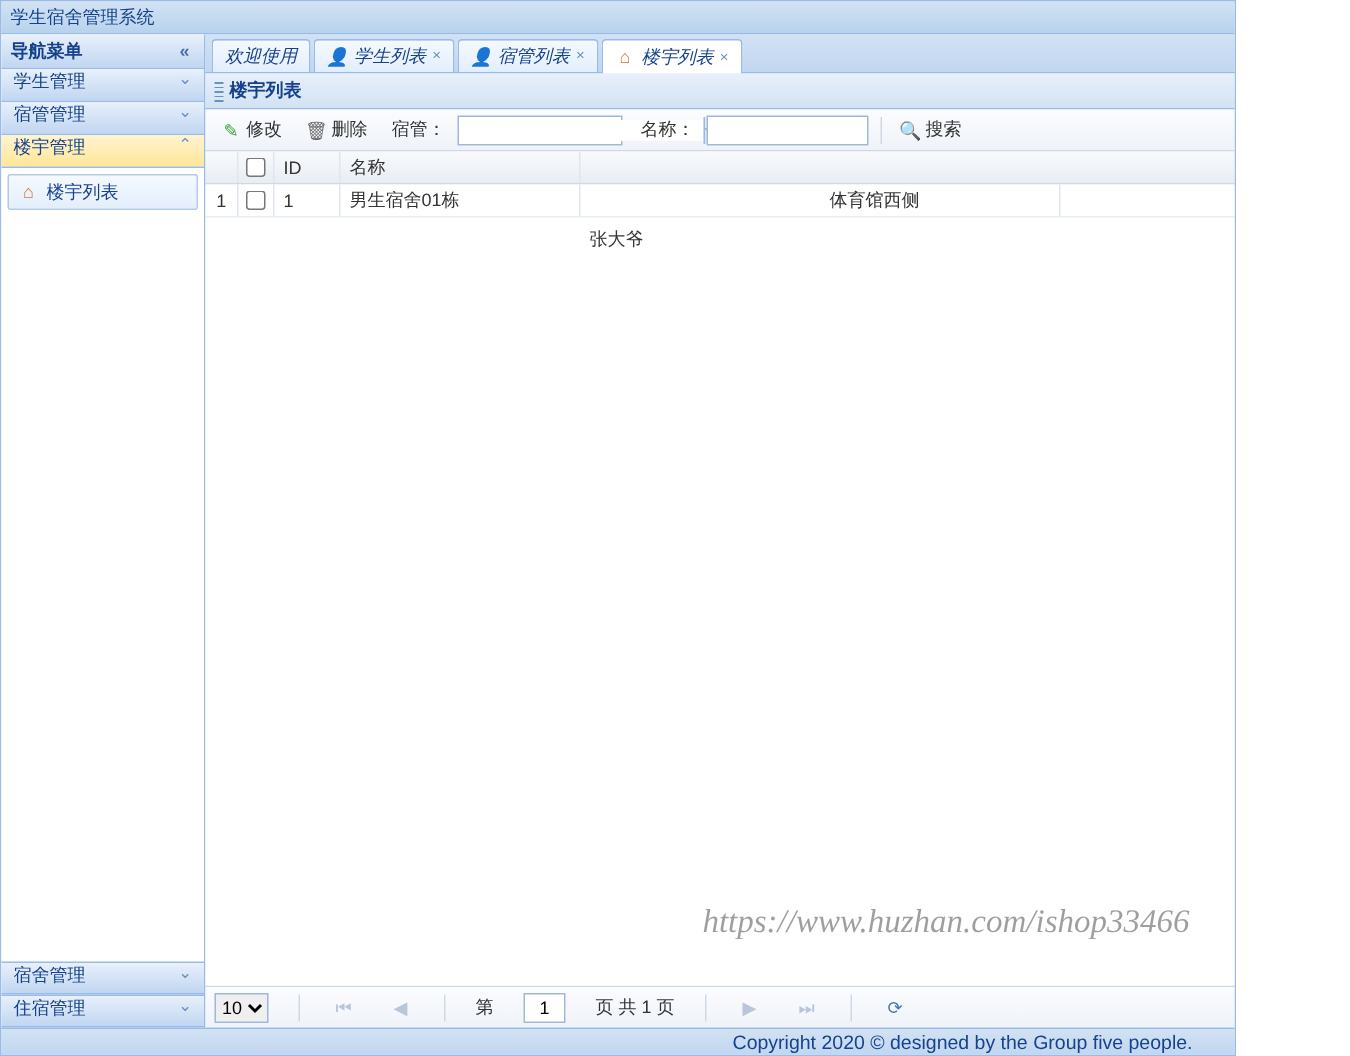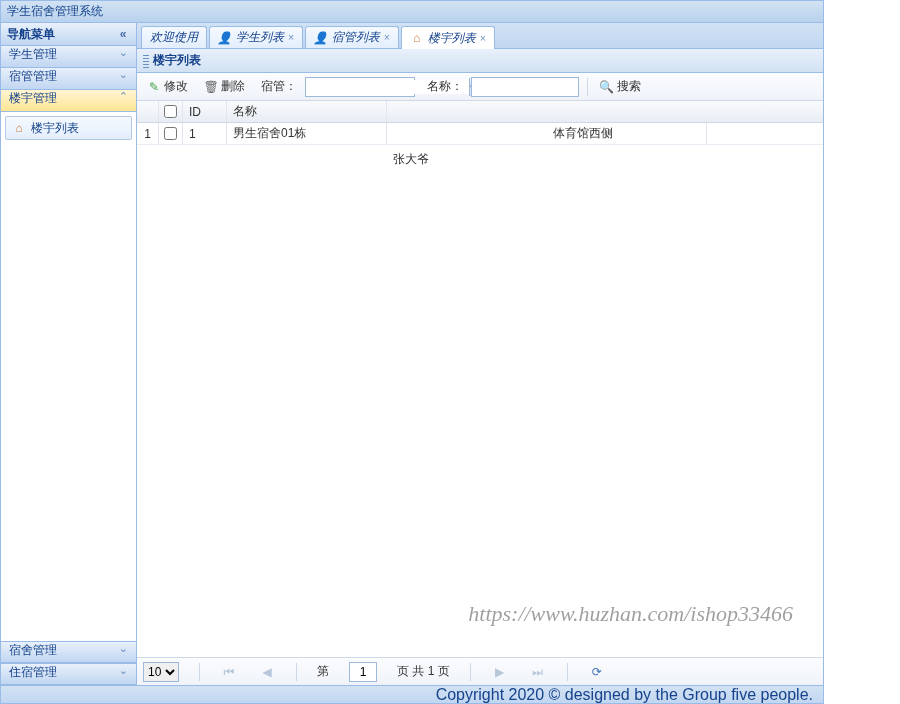--- a/index.html
+++ b/index.html
@@ -62,21 +62,21 @@
 .chk { width: 13px; height: 13px; }
 
 
 .pager { height: 28px; border-top: 1px solid #cfd9e6; background: linear-gradient(#fbfcfe,#eff3f9); display: flex; align-items: center; padding: 0 6px; gap: 20px; }
 .pg-sel { height: 20px; font-size: 12px; border: 1px solid #a0b8d8; }
 .pg-btn { width: 18px; height: 18px; display: flex; align-items: center; justify-content: center; color: #4a77b8; cursor: pointer; border-radius: 2px; }
 .pg-btn.disabled { color: #b8c6da; cursor: default; }
 .pg-input { width: 28px; height: 20px; border: 1px solid #a0b8d8; text-align: center; font-size: 12px; }
 
 
-.footer { height: 18px; background: linear-gradient(#d2e2f3,#c1d6f1); border-top: 1px solid #99bbe8; display: flex; align-items: center; justify-content: flex-end; padding: 0 10px; color: #15428b; font-size: 16px; }
+.footer { height: 18px; background: linear-gradient(#d2e2f3,#c1d6f1); border-top: 1px solid #99bbe8; display: flex; align-items: center; justify-content: flex-end; padding: 0 28px; color: #15428b; font-size: 13px; }
 
 
 .ico { width: 14px; height: 14px; display: inline-flex; align-items: center; justify-content: center; font-size: 12px; }
 .ico-house { color: #d17a3a; }
 .ico-user { color: #4a77c7; }
 .ico-user2 { color: #d17a3a; }
 .ico-pencil { color: #3ca03c; }
 .ico-printer { color: #666; }
 .ico-search { color: #6b8fc1; }
 .ico-refresh { color: #4a77b8; }

